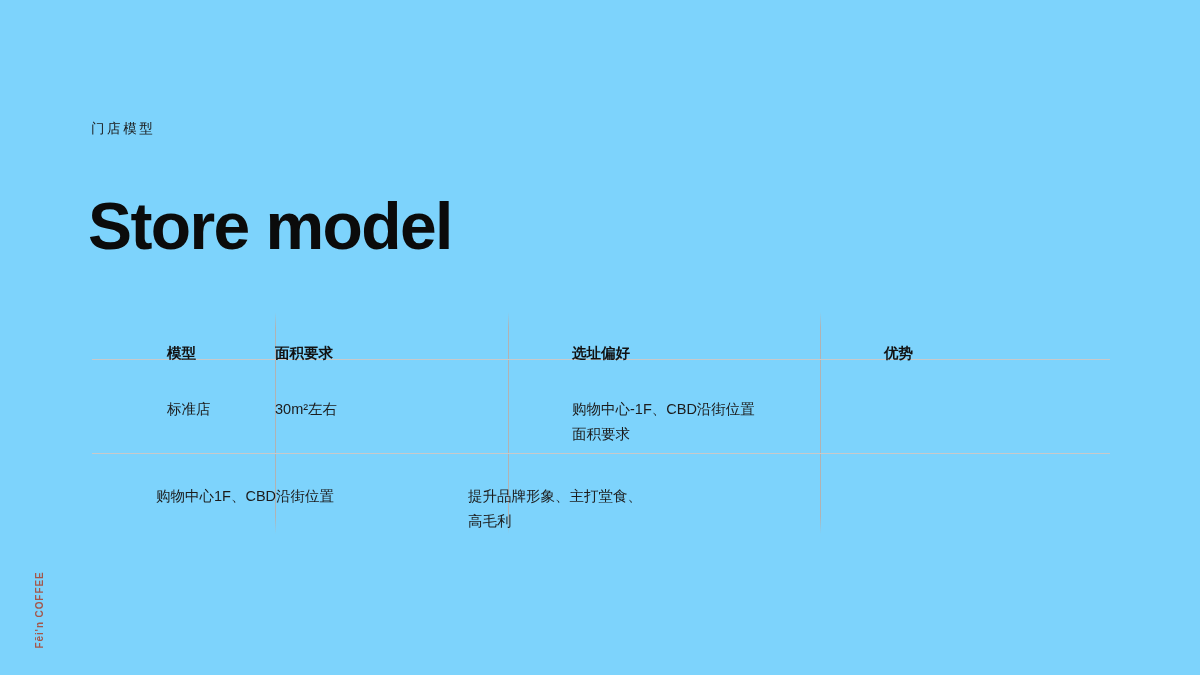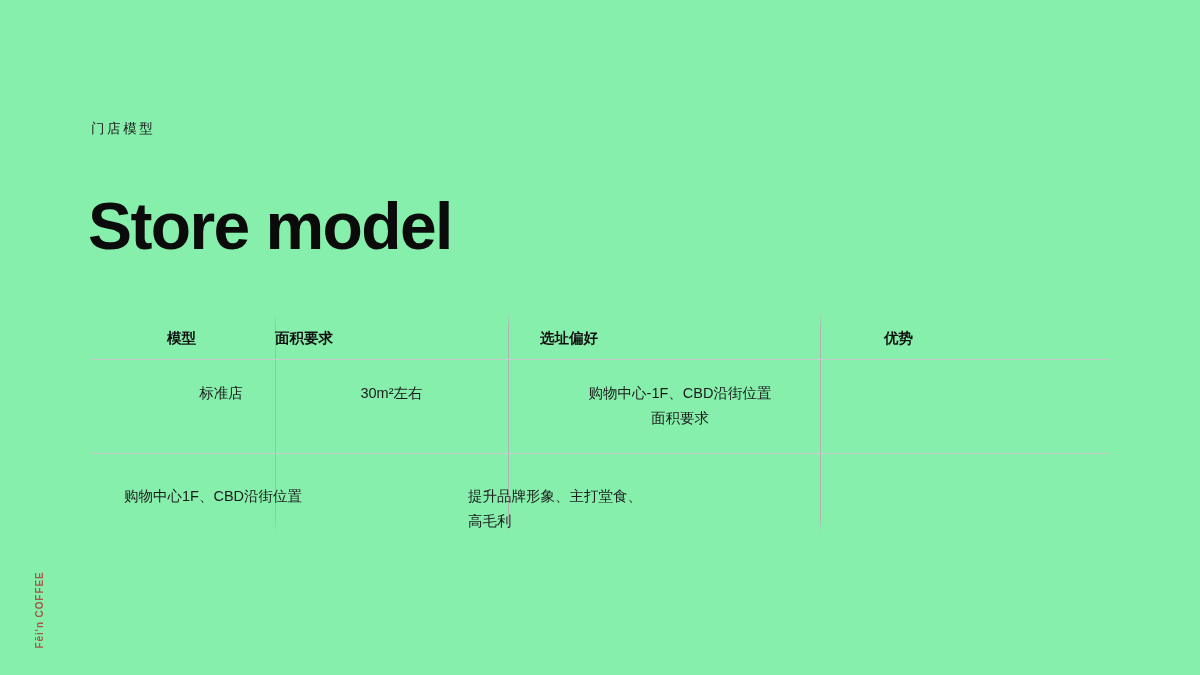--- a/index.html
+++ b/index.html
@@ -13,21 +13,21 @@
     position: relative;
     overflow: hidden;
     font-family: "Liberation Sans", "DejaVu Sans", sans-serif;
     color: #111111;
     -webkit-font-smoothing: antialiased;
   }
 
   .slide {
     position: absolute;
     inset: 0;
-    background: #86efac;
+    background: #7dd3fc;
   }
 
   
   .eyebrow {
     position: absolute;
     left: 91px;
     top: 122px;
     font-size: 13.5px;
     letter-spacing: 2.6px;
     color: #1a1a1a;
@@ -81,34 +81,34 @@
   }
   .h-rule.r1 { top: 47px; }
   .h-rule.r2 { top: 141px; }
 
   .row {
     position: absolute;
     left: 0;
     width: 1018px;
     display: flex;
   }
-  .row.header-row { top: 14px; font-family: Liberation Serif, serif; }
-  .row.row-1 { top: 69px; text-align: center; }
+  .row.header-row { top: 29px; font-family: Liberation Serif, serif; }
+  .row.row-1 { top: 85px; }
   .row.row-2 { top: 172px; }
 
   .cell {
     box-sizing: border-box;
     font-size: 14.5px;
     line-height: 1.72;
     color: #1c1c1c;
     white-space: pre-line;
   }
   .cell.c0 { width: 183px; padding-left: 75px; }
   .cell.c1 { width: 233px; }
-  .cell.c2 { width: 312px; padding-left: 32px; }
+  .cell.c2 { width: 312px; padding-left: 64px; }
   .cell.c3 { width: 290px; padding-left: 64px; }
 
   .cell.head {
     font-weight: 700;
     color: #111111;
     font-size: 14.5px;
   }
 
   
   .brandmark {

